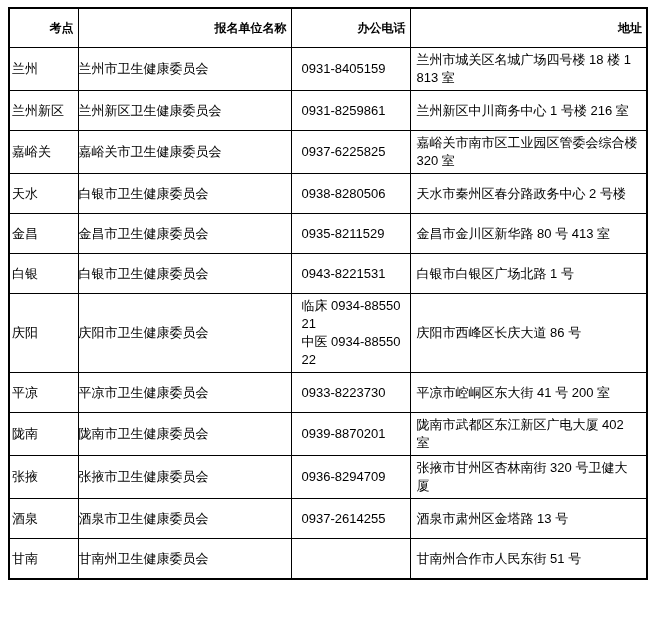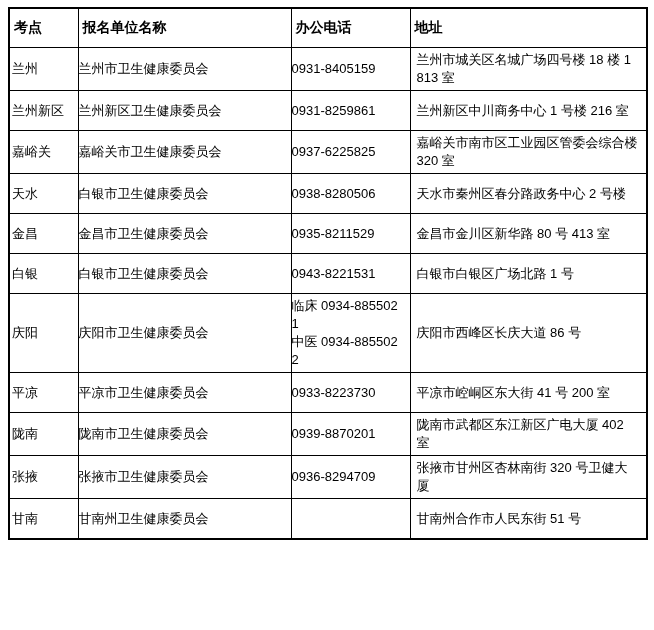--- a/index.html
+++ b/index.html
@@ -21,37 +21,37 @@
     width: 638px;
     border: 2px solid #000000;
     background: #ffffff;
   }
   .reg-table th, .reg-table td {
     border: 1px solid #000000;
     vertical-align: middle;
     word-break: break-all;
   }
   .reg-table th {
-    font-size: 14px;
+    font-size: 12px;
     font-weight: bold;
-    text-align: left;
+    text-align: right;
     height: 34px;
     padding: 2px 4px;
   }
   .reg-table td {
     font-size: 13px;
     line-height: 18px;
     padding: 3px 8px;
     height: 33px;
   }
   td.c-site {
     padding: 3px 2px;
   }
   td.c-unit  { text-align: left; padding-left: 0; }
-  td.c-phone { text-align: left; padding-left: 0; }
+  td.c-phone { text-align: left; padding-left: 10px; }
   td.c-address { text-align: left; padding-left: 6px; }
 </style>
 </head>
 <body>
 
 <div class="table-wrap">
   <table class="reg-table">
     <colgroup>
       <col style="width:69px">
       <col style="width:213px">
@@ -142,20 +142,28 @@
         </tr>
         <tr>
           <td class="c-site">张掖</td>
           <td class="c-unit">张掖市卫生健康委员会</td>
           <td class="c-phone">
             <div>0936-8294709</div>
           </td>
           <td class="c-address">张掖市甘州区杏林南街 320 号卫健大厦</td>
         </tr>
         <tr>
+          <td class="c-site">酒泉</td>
+          <td class="c-unit">酒泉市卫生健康委员会</td>
+          <td class="c-phone">
+            <div>0937-2614255</div>
+          </td>
+          <td class="c-address">酒泉市肃州区金塔路 13 号</td>
+        </tr>
+        <tr>
           <td class="c-site">甘南</td>
           <td class="c-unit">甘南州卫生健康委员会</td>
           <td class="c-phone"></td>
           <td class="c-address">甘南州合作市人民东街 51 号</td>
         </tr>
       </tbody>
   </table>
 </div>
 
 </body></html>

